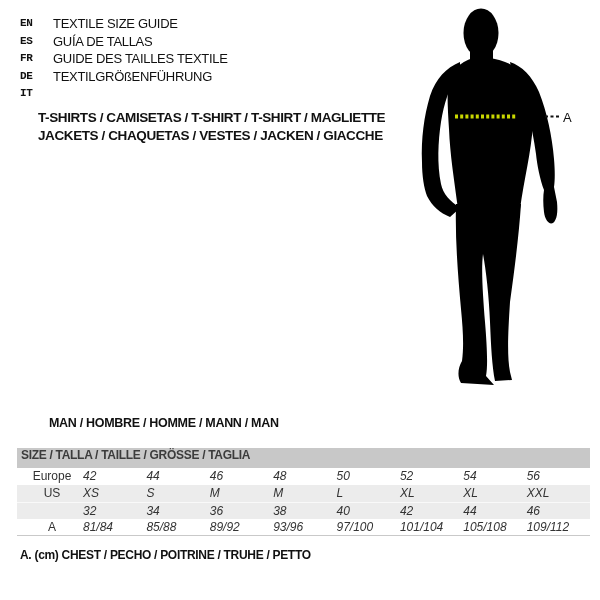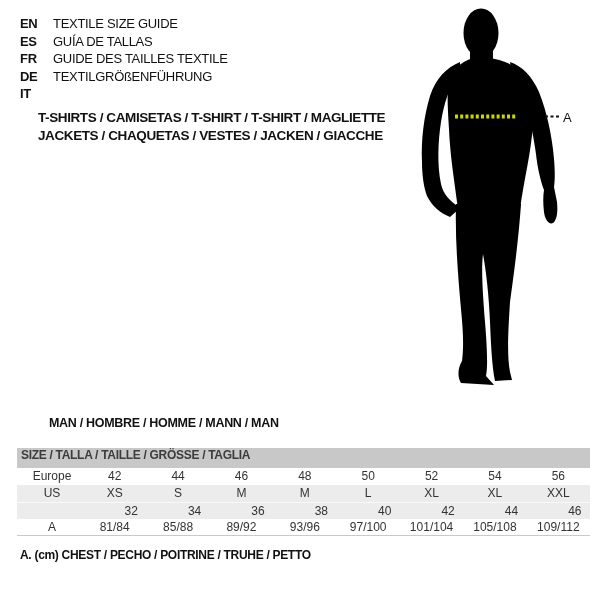--- a/index.html
+++ b/index.html
@@ -16,21 +16,21 @@
     position:relative;
     background:#ffffff;
     font-family:"Liberation Sans", sans-serif;
     color:var(--ink);
     overflow:hidden;
   }
 
   
   .lang-list{position:absolute;left:20px;top:15px;}
   .lang-row{display:flex;line-height:17.5px;}
-  .lang-code{width:33px;font-size:13px;font-weight:700;letter-spacing:-0.3px;}
+  .lang-code{width:33px;font-size:11px;font-weight:700;letter-spacing:-0.3px;font-family:Liberation Mono, monospace;}
   .lang-label{font-size:13px;font-weight:400;letter-spacing:-0.3px;}
 
   
   .categories{position:absolute;left:20px;top:109px;}
   .cat-line{font-size:13.5px;font-weight:700;letter-spacing:-0.4px;line-height:18px;margin-left:18px;}
 
   
   .figure-wrap{position:absolute;left:418px;top:4px;width:160px;height:390px;}
   .figure-wrap svg{display:block;}
 
@@ -45,24 +45,24 @@
     padding-left:4px;
     font-size:12px;font-weight:700;letter-spacing:-0.3px;color:#3c3c3c;
   }
   .t-row{
     display:grid;
     grid-template-columns:66px repeat(8, 1fr);
     height:17px;line-height:17px;
     align-items:center;
   }
   .t-row.shade{background:var(--row_shade);}
-  .t-row.shade + .t-row.shade{border-top:1px solid rgba(255,255,255,0.7);gap:33px;}
+  .t-row.shade + .t-row.shade{border-top:1px solid rgba(255,255,255,0.7);}
   .t-row.last{border-bottom:1px solid var(--table_border);}
   .t-label{padding-left:4px;text-align:center;}
-  .t-cell{text-align:center;}
+  .t-cell{text-align:left;font-style:italic;}
 
   
   .footnote{position:absolute;left:20px;top:548px;font-size:12px;font-weight:700;letter-spacing:-0.3px;}
 </style>
 </head>
 <body>
 
 <div class="lang-list">
   <div class="lang-row">
     <span class="lang-code">EN</span>

